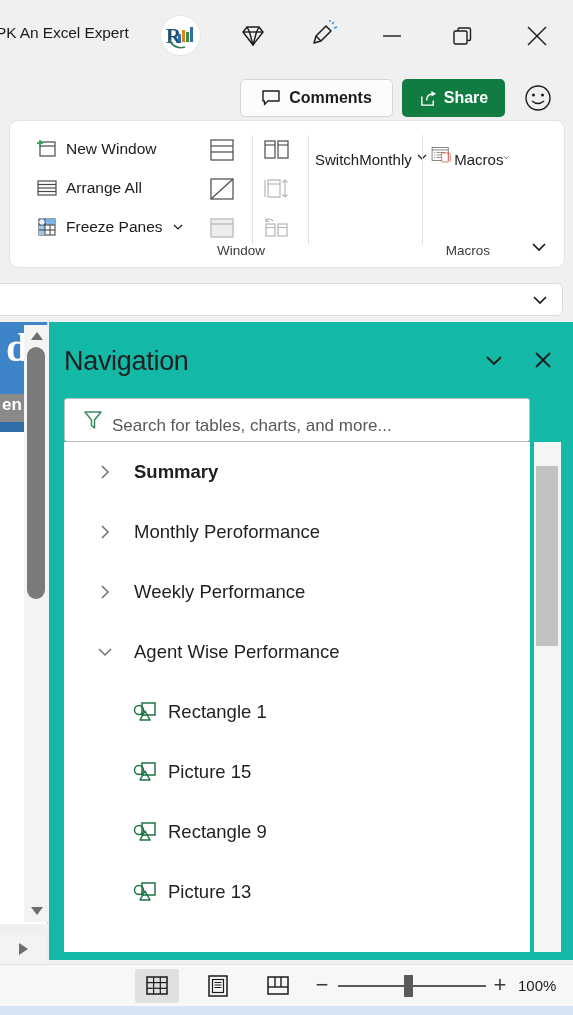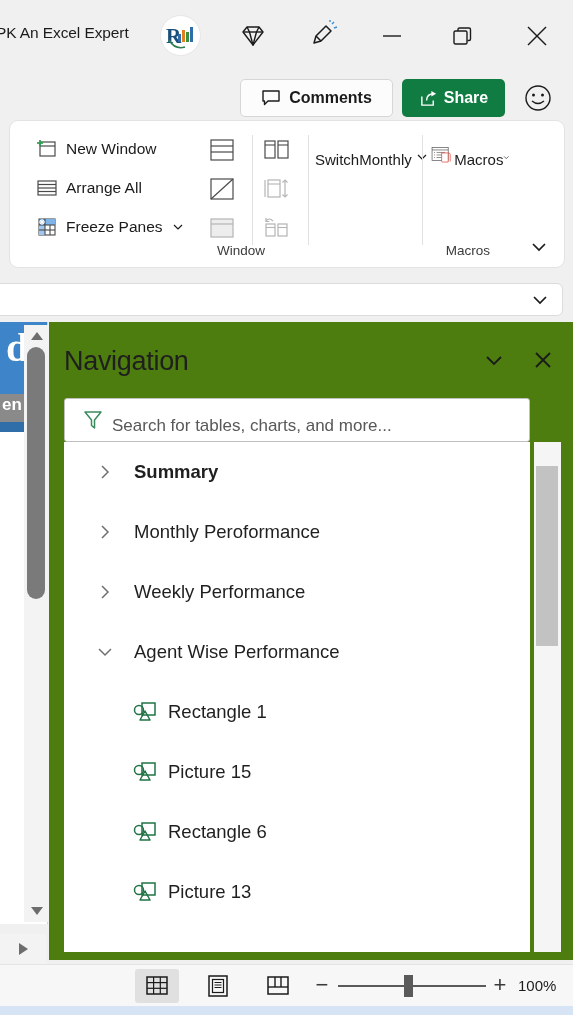--- a/index.html
+++ b/index.html
@@ -149,21 +149,21 @@
 
   #sheet-tab-nav {
     position: absolute; left: 0px; top: 934px; width: 46px; height: 30px;
     background: #f3f3f3;
     display: flex; align-items: center; justify-content: center; cursor: pointer;
   }
 
   
   #nav-pane {
     position: absolute; left: 49px; top: 322px; width: 524px; height: 638px;
-    background: #4d7c0f;
+    background: #14b8a6;
   }
   #nav-title {
     position: absolute; left: 15px; top: 24px;
     font-size: 27px; color: #1f1f1f; letter-spacing: -0.3px;
   }
   #nav-collapse {
     position: absolute; left: 428px; top: 24px; width: 34px; height: 30px;
     display: flex; align-items: center; justify-content: center; cursor: pointer;
   }
   #nav-close {
@@ -619,21 +619,21 @@
     </div>
 
     <div class="tree-row">
       <span class="shape-icon">
         <svg width="26" height="24" viewBox="0 0 26 24">
           <rect x="10" y="3" width="13" height="12" fill="none" stroke="#217346" stroke-width="1.5"></rect>
           <circle cx="7" cy="10" r="4.5" fill="none" stroke="#217346" stroke-width="1.5"></circle>
           <path d="M8 20 L13 11 L18 20 Z" fill="none" stroke="#217346" stroke-width="1.5" stroke-linejoin="round"></path>
         </svg>
       </span>
-      <span class="tree-label-child">Rectangle 6</span>
+      <span class="tree-label-child">Rectangle 9</span>
     </div>
 
 
     <div class="tree-row">
       <span class="shape-icon">
         <svg width="26" height="24" viewBox="0 0 26 24">
           <rect x="10" y="3" width="13" height="12" fill="none" stroke="#217346" stroke-width="1.5"></rect>
           <circle cx="7" cy="10" r="4.5" fill="none" stroke="#217346" stroke-width="1.5"></circle>
           <path d="M8 20 L13 11 L18 20 Z" fill="none" stroke="#217346" stroke-width="1.5" stroke-linejoin="round"></path>
         </svg>

